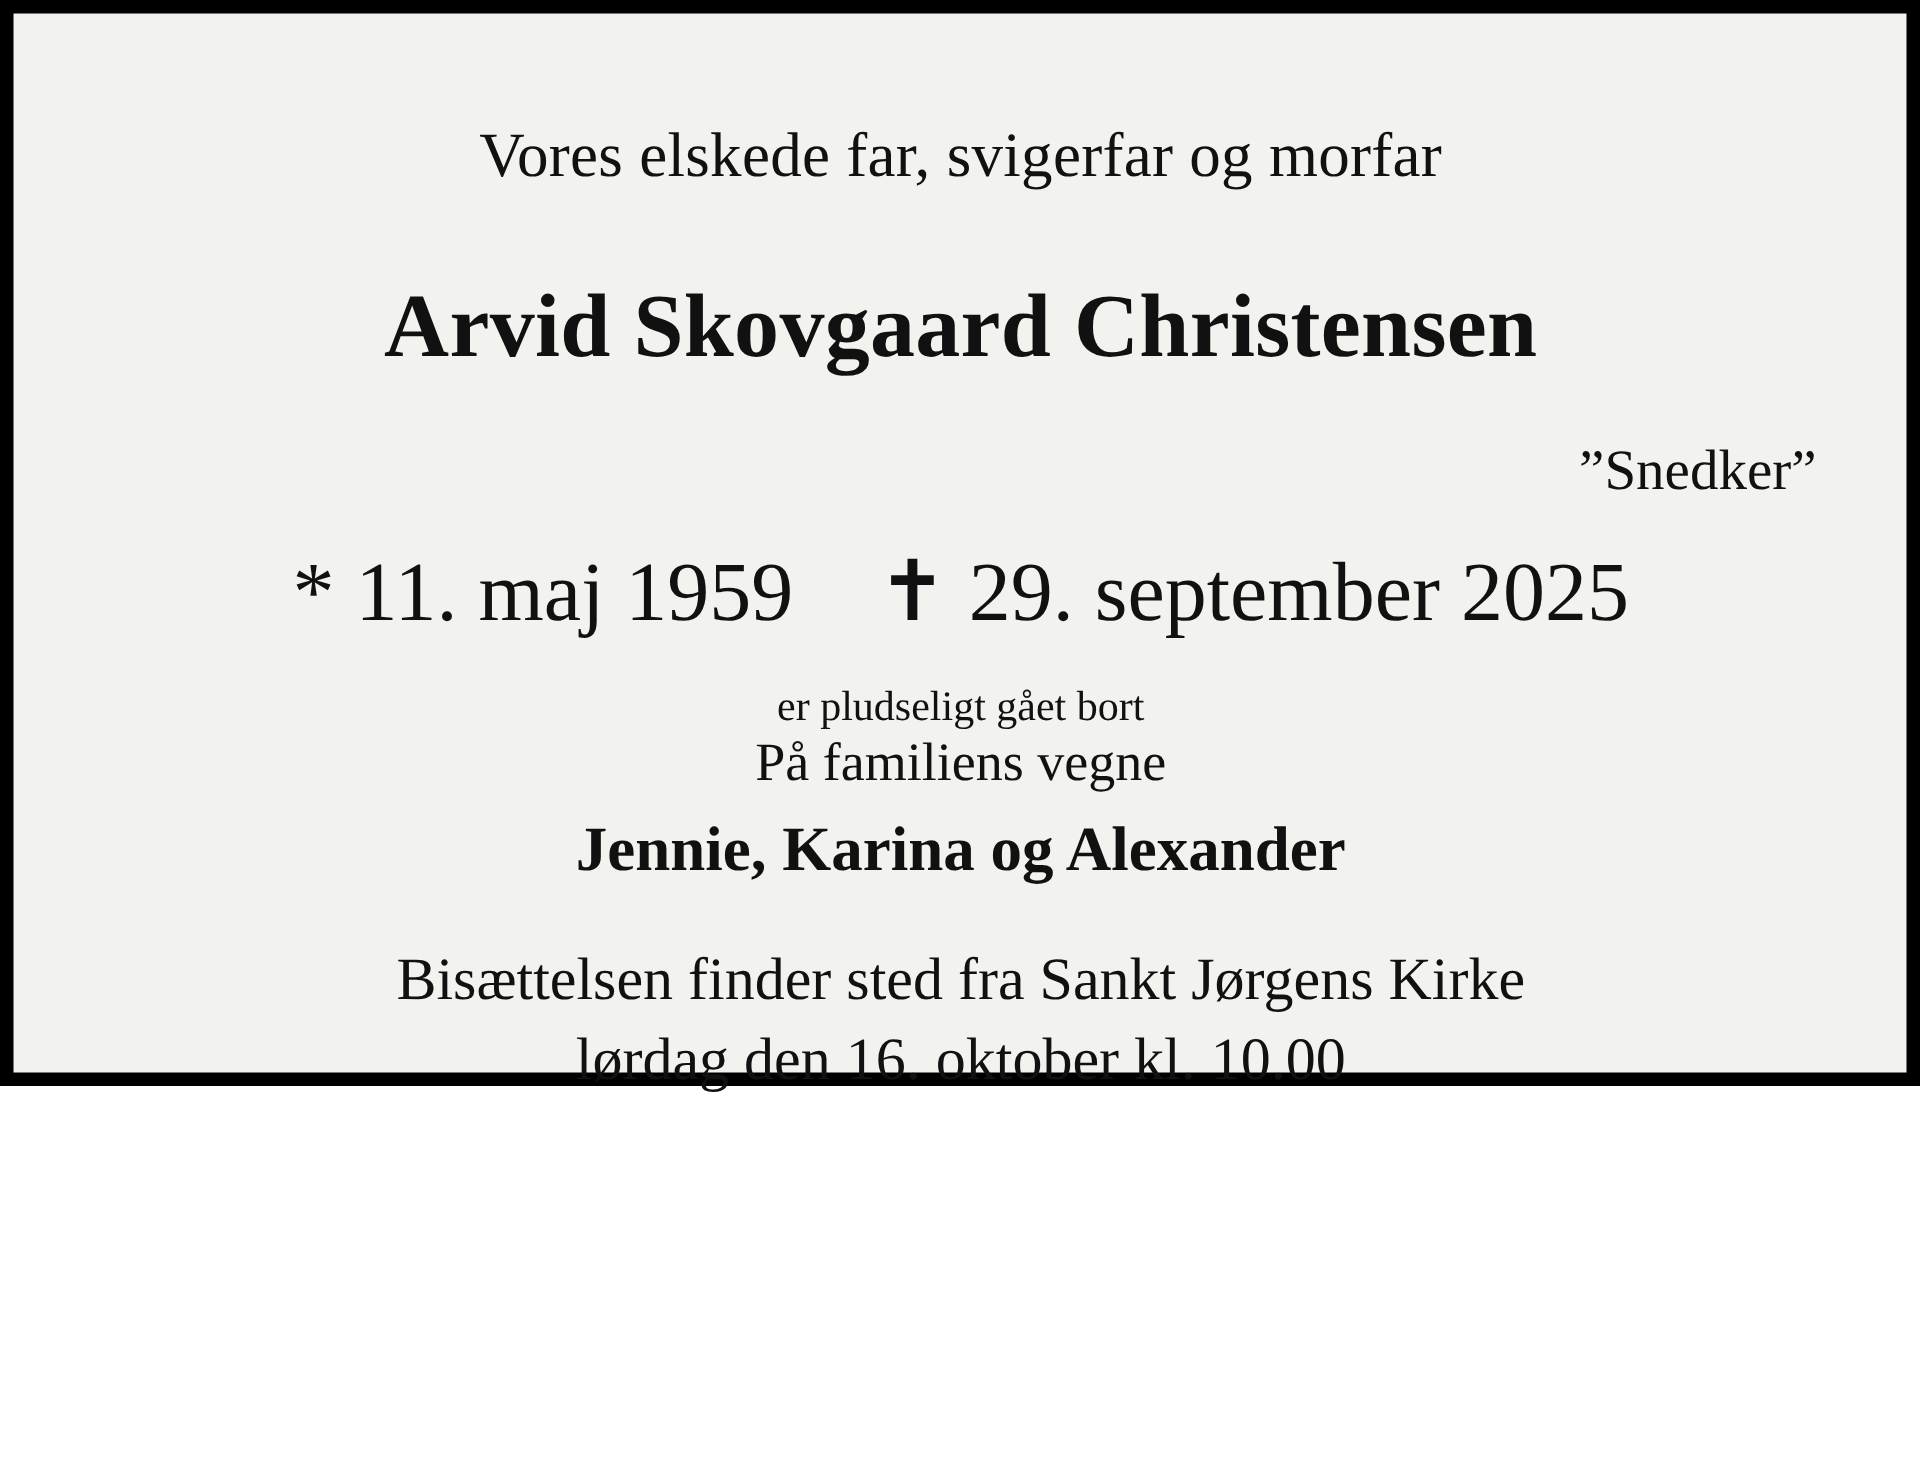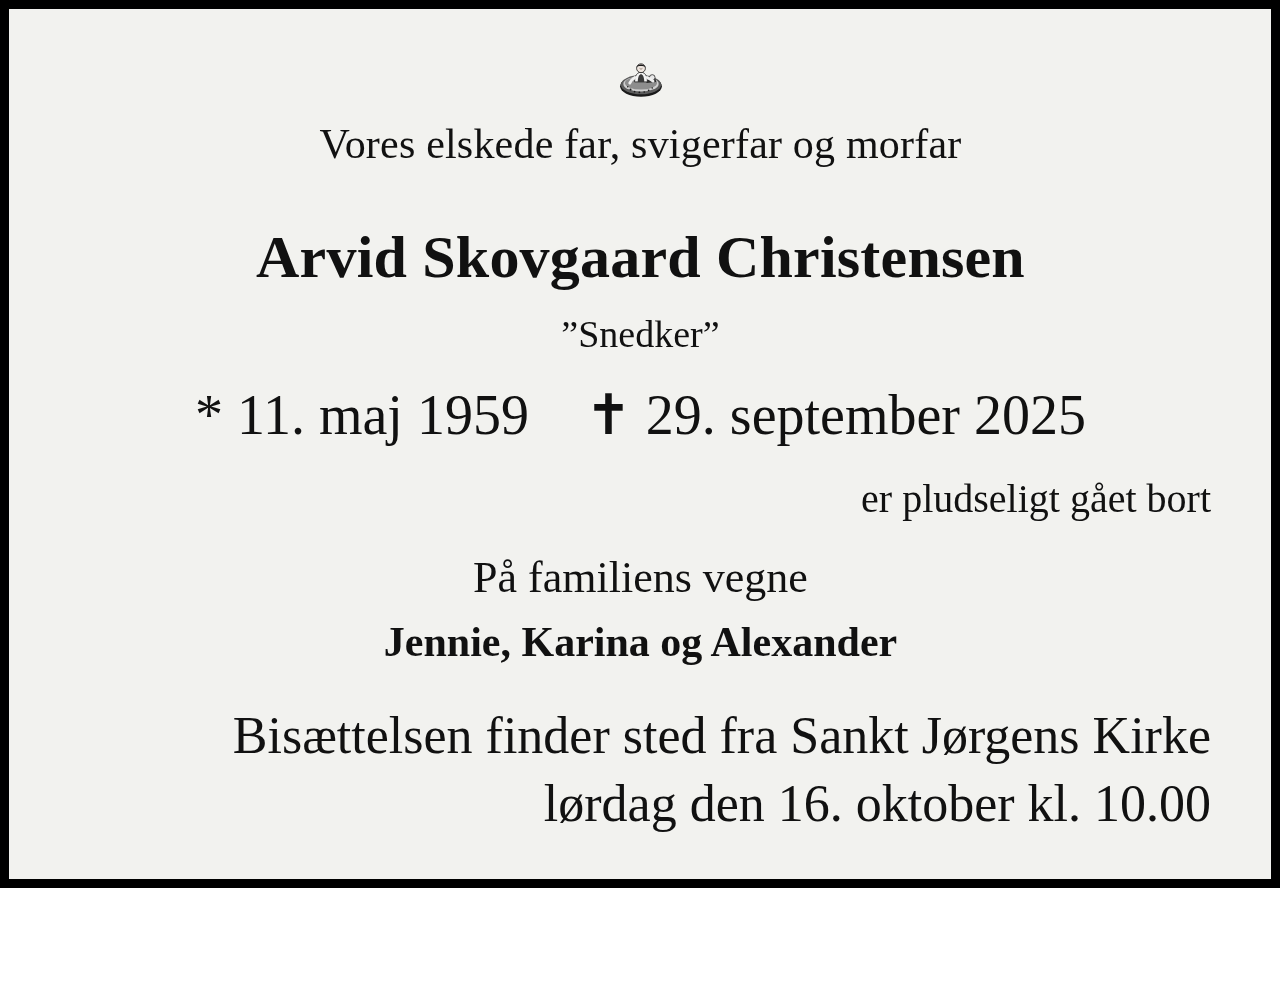--- a/index.html
+++ b/index.html
@@ -11,21 +11,21 @@
     width: 1280px;
     height: 981px;
     font-family: "Liberation Serif", serif;
     color: #111111;
     overflow: hidden;
   }
 
   .obituary-card {
     box-sizing: border-box;
     width: 1280px;
-    height: 888px;
+    height: 724px;
     background: #f2f2ef;
     border: 9px solid #000000;
     padding: 46px 60px 40px 61px;
     display: flex;
     flex-direction: column;
     align-items: center;
   }
 
   .emblem {
     width: 120px;
@@ -49,51 +49,49 @@
 
   .name {
     font-size: 60px;
     font-weight: bold;
     margin-top: 56px;
     letter-spacing: 0.2px;
   }
 
   .epithet {
     font-size: 38px;
-    margin-top: 22px;
+    margin-top: 42px;
+    text-align: right;
   }
 
   .dates {
     font-size: 56px;
     margin-top: 28px;
     white-space: pre;
   }
 
   .passed {
-    font-size: 40px;
+    font-size: 28px;
     margin-top: 30px;
-    text-align: right;
   }
 
   .behalf {
-    font-size: 44px;
-    margin-top: 32px;
+    font-size: 36px;
   }
 
   .survivors {
     font-size: 42px;
     font-weight: bold;
     margin-top: 16px;
   }
 
   .funeral {
-    font-size: 52px;
+    font-size: 40px;
     margin-top: 36px;
     line-height: 1.32;
-    text-align: right;
   }
 
   .funeral .second {
     display: block;
   }
 </style>
 </head>
 <body>
 
 <div class="obituary-card">

